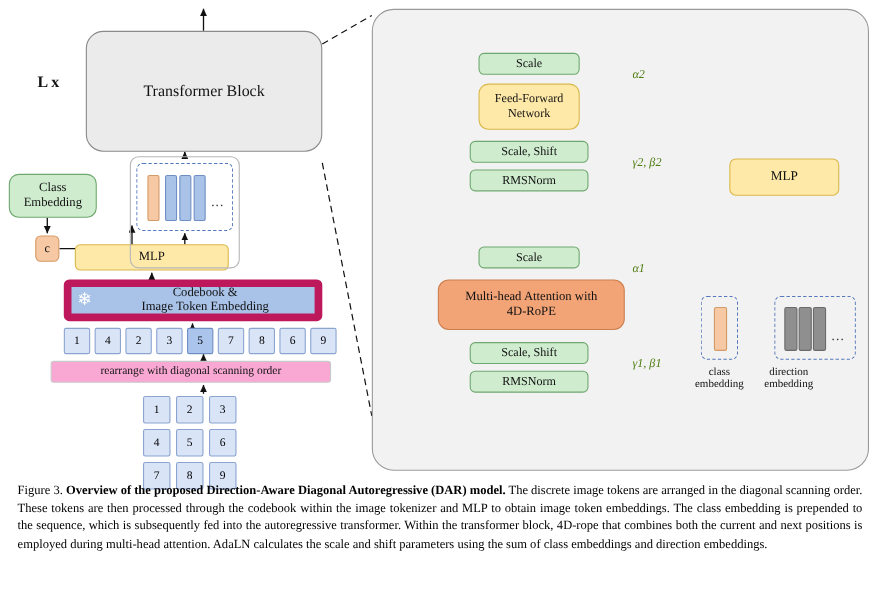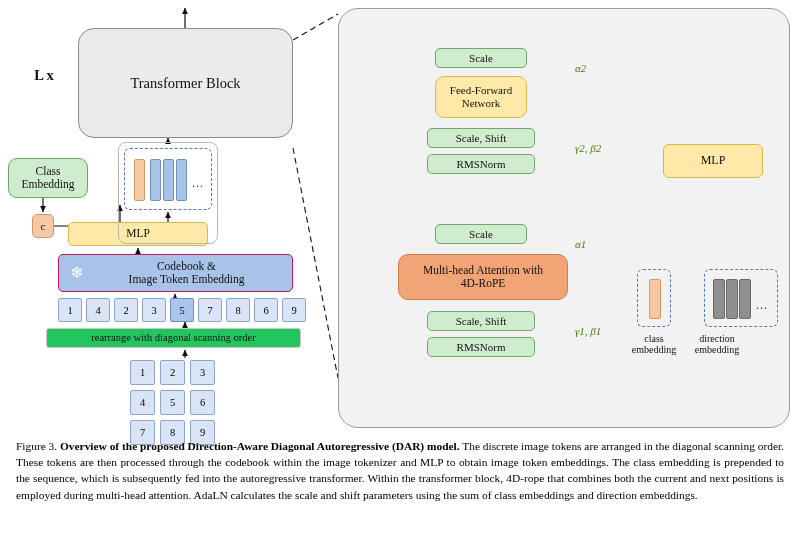--- a/index.html
+++ b/index.html
@@ -57,21 +57,21 @@
     background: #f6c9a4; border: 1px solid #d49a66;
     font-size: 11px;
   }
   .mlp-small {
     left: 68px; top: 222px; width: 140px; height: 24px;
     background: #ffe9a8; border: 1px solid #d9b84a;
     font-size: 11.5px;
   }
   .codebook {
     left: 58px; top: 254px; width: 235px; height: 38px;
-    background: #a9c2e8; border: 1px solid #be185d;
+    background: #a9c2e8; border: 7px solid #be185d;
     font-size: 11.5px;
     padding-left: 22px;
   }
   .snowflake {
     left: 66px; top: 262px; width: 22px; height: 22px;
     font-size: 16px; color: #ffffff;
   }
   .token-row {
     position: absolute;
     left: 58px; top: 298px;
@@ -79,21 +79,21 @@
   }
   .token {
     width: 22px; height: 22px;
     background: #d9e4f7; border: 1px solid #8ba4d0;
     display: flex; align-items: center; justify-content: center;
     font-size: 10.5px; border-radius: 2px;
   }
   .token.hl { background: #aac4ec; border-color: #6f8fc4; }
   .rearrange {
     left: 46px; top: 328px; width: 255px; height: 20px;
-    background: #22c55e; border: 1px solid #c9c9c9;
+    background: #f9a8d4; border: 1px solid #c9c9c9;
     font-size: 10.5px; border-radius: 3px;
   }
   .grid-wrap {
     position: absolute;
     left: 130px; top: 360px;
     display: grid;
     grid-template-columns: repeat(3, 25px);
     grid-template-rows: repeat(3, 25px);
     gap: 5px;
   }

